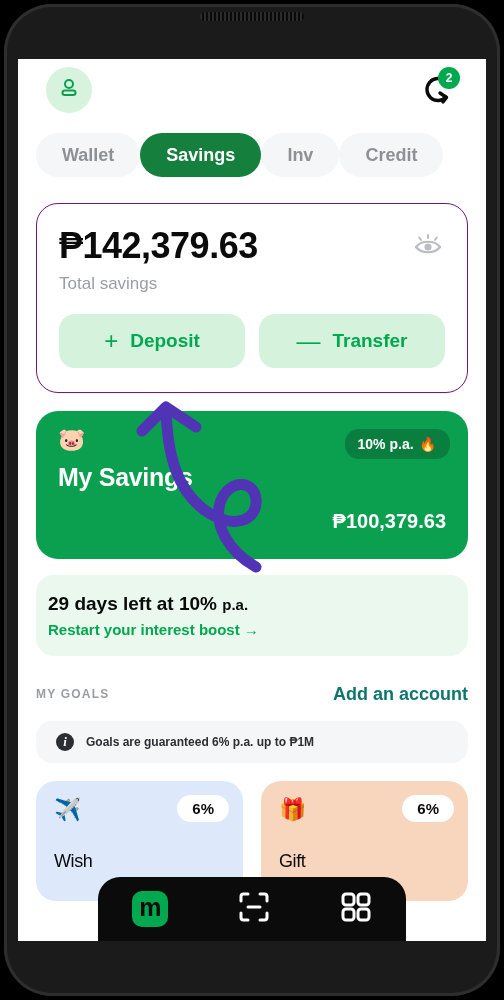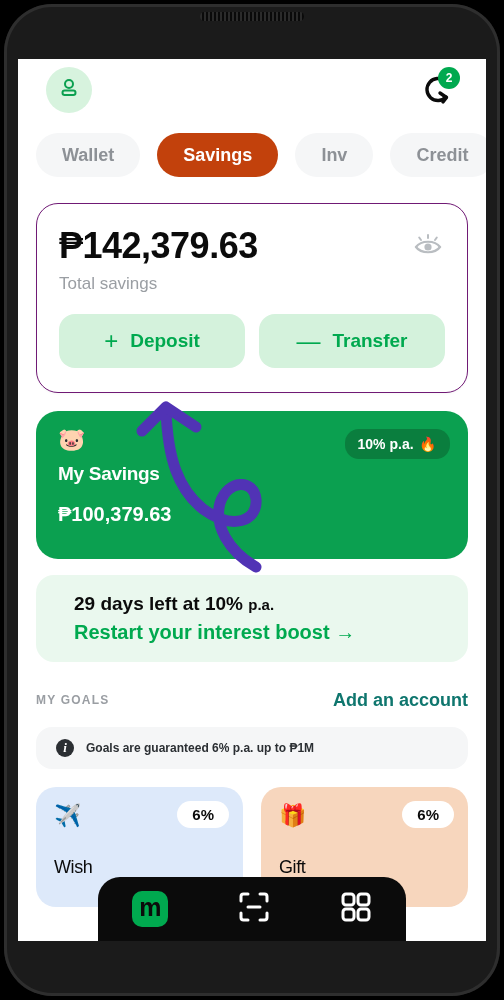--- a/index.html
+++ b/index.html
@@ -58,35 +58,35 @@
     position: absolute; right: 2px; top: 0px;
     width: 22px; height: 22px; border-radius: 50%;
     background: #00A94F; color: #fff;
     font-size: 12px; font-weight: 700;
     display: flex; align-items: center; justify-content: center;
     z-index: 3;
   }
 
   
   .tabs {
-    display: flex; gap: 17px;
+    display: flex; gap: 0;
     padding: 0 18px;
     margin-top: 2px;
   }
   .tab {
     flex: 0 0 auto;
     height: 44px; padding: 0 26px;
     border-radius: 22px;
     background: #f5f6f7;
     color: #8d9196;
     font-size: 18px; font-weight: 700;
     display: flex; align-items: center; justify-content: center;
     white-space: nowrap;
   }
-  .tab.active { background: #c2410c; color: #ffffff; }
+  .tab.active { background: #15803d; color: #ffffff; }
 
   
   .balance-card {
     margin: 26px 18px 0 18px;
     background: #ffffff;
     border: 1px solid #701a75;
     border-radius: 22px;
     padding: 22px 22px 24px 22px;
     box-shadow: 0 1px 3px rgba(0,0,0,.03);
     position: relative;
@@ -126,39 +126,39 @@
   .rate-pill {
     position: absolute; right: 18px; top: 18px;
     background: #0A7E3E;
     border-radius: 14px;
     padding: 7px 13px;
     color: #ffffff; font-size: 14px; font-weight: 700;
     display: flex; align-items: center; gap: 6px;
   }
   .savings-name {
     margin-top: 12px;
-    color: #ffffff; font-size: 19px; font-weight: 800; letter-spacing: -0.3px;
+    color: #ffffff; font-size: 25px; font-weight: 800; letter-spacing: -0.3px;
   }
   .savings-amt {
     margin-top: 18px;
-    color: #ffffff; font-size: 20px; font-weight: 700;
+    color: #ffffff; font-size: 20px; font-weight: 700; text-align: right;
   }
 
   
   .boost {
     margin: 16px 18px 0 18px;
     background: #eaf8ee;
     border-radius: 18px;
-    padding: 18px 38px;
+    padding: 18px 12px;
   }
   .boost-title { font-size: 19px; font-weight: 800; color: #0b0b0b; }
   .boost-title .sm { font-size: 15px; font-weight: 600; }
   .boost-link {
     margin-top: 6px;
-    font-size: 20px; font-weight: 700; color: #00A94F;
+    font-size: 15px; font-weight: 700; color: #00A94F;
   }
 
   
   .goals-head {
     margin: 28px 18px 0 18px;
     display: flex; align-items: center; justify-content: space-between;
   }
   .goals-title {
     font-size: 12px; letter-spacing: 1.2px; font-weight: 700; color: #9a9ea3;
   }

